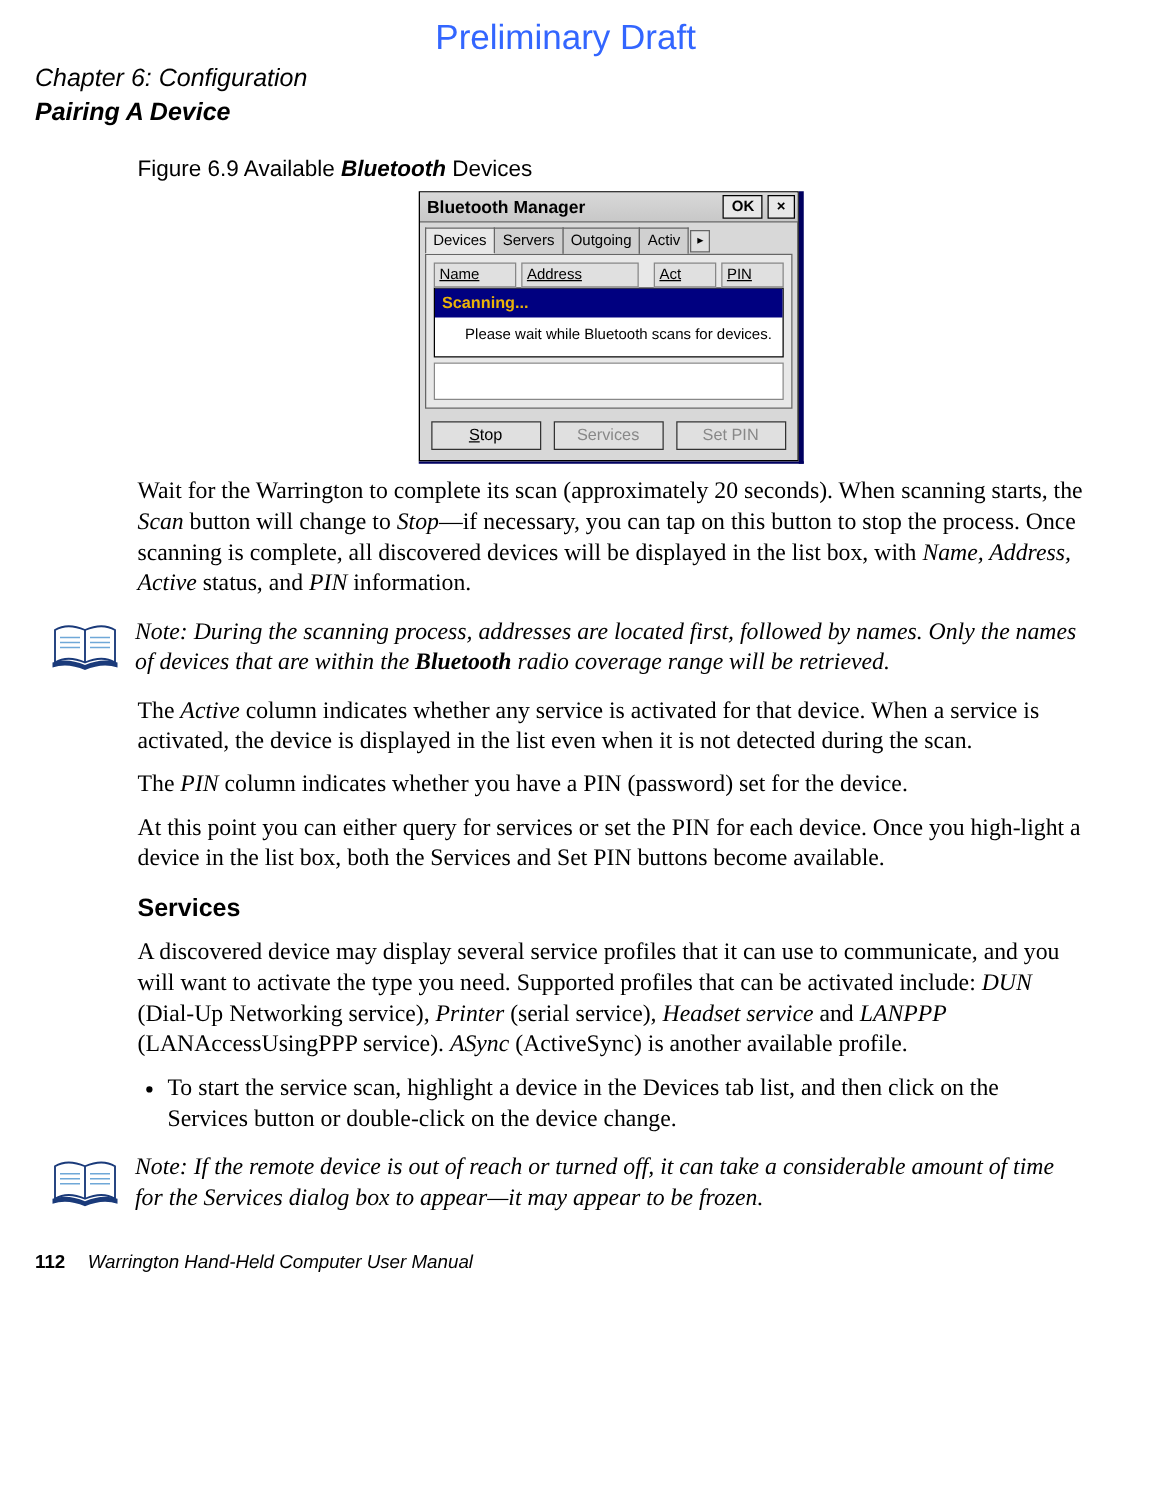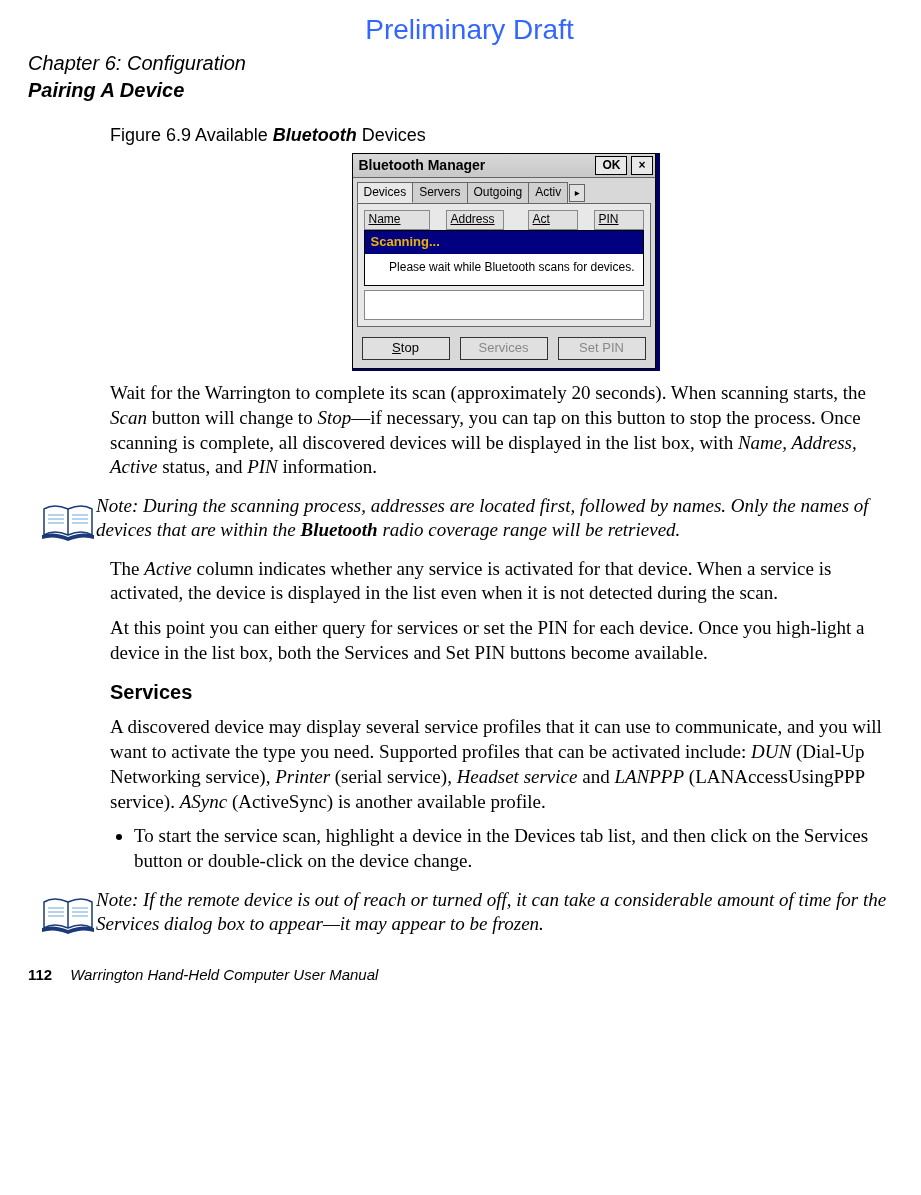--- a/index.html
+++ b/index.html
@@ -4,21 +4,21 @@
 <style>
   body {
     margin: 0;
     padding: 0;
     background: #fff;
     font-family: "Times New Roman", Times, serif;
     color: #000;
     width: 921px;
   }
   .page {
-    padding: 20px 10px 40px 28px;
+    padding: 20px 44px 40px 28px;
     box-sizing: border-box;
     position: relative;
   }
   .prelim {
     text-align: center;
     color: #3366ff;
     font-family: Arial, Helvetica, sans-serif;
     font-size: 28px;
     margin-top: -6px;
     margin-bottom: 4px;
@@ -115,21 +115,21 @@
     margin-left:2px;
   }
   .tabpane {
     margin: 0 4px 6px 4px;
     background: #e8e8e8;
     border: 1px solid #666;
     padding: 6px;
   }
   .listhdr {
     display: flex;
-    gap: 16px;
+    gap: 4px;
     margin-bottom: 0;
   }
   .col {
     font-size: 12px;
     text-decoration: underline;
     padding: 1px 4px;
     border: 1px solid #888;
     background: #e0e0e0;
   }
   .col.name { width: 56px; }
@@ -168,22 +168,23 @@
   .wbtn .ul { text-decoration:underline; }
 
   .para {
     margin: 10px 0 10px 0;
     text-align: left;
   }
   .para .it { font-style: italic; }
 
   .note-row {
     display: flex;
-    align-items: flex-end;
+    align-items: center;
     margin: 12px 0 14px -70px;
+    gap: 12px;
   }
   .note-icon { flex: 0 0 56px; }
   .note-text {
     font-style: italic;
     font-size: 19px;
     line-height: 1.28;
     padding-top: 2px;
   }
   .note-text .bd { font-weight: bold; font-style: italic; }
 
@@ -285,20 +286,23 @@
       </div>
       <div class="note-text">
         <span>Note: During the scanning process, addresses are located first, followed by names. Only the names of devices that are within the </span><span class="bd">Bluetooth</span><span> radio coverage range will be retrieved.</span>
       </div>
     </div>
 
     <div class="para">
       <span>The </span><span class="it">Active</span><span> column indicates whether any service is activated for that device. When a service is activated, the device is displayed in the list even when it is not detected during the scan.</span>
     </div>
 
+    <div class="para">
+      <span>The </span><span class="it">PIN</span><span> column indicates whether you have a PIN (password) set for the device.</span>
+    </div>
 
     <div class="para">At this point you can either query for services or set the PIN for each device. Once you high-light a device in the list box, both the Services and Set PIN buttons become available.</div>
 
     <div class="subhead">Services</div>
 
     <div class="para">
       <span>A discovered device may display several service profiles that it can use to communicate, and you will want to activate the type you need. Supported profiles that can be activated include: </span><span class="it">DUN</span><span> (Dial-Up Networking service), </span><span class="it">Printer</span><span> (serial service), </span><span class="it">Headset service</span><span> and </span><span class="it">LANPPP</span><span> (LANAccessUsingPPP service). </span><span class="it">ASync</span><span> (ActiveSync) is another available profile.</span>
     </div>
 
     <ul class="b">

